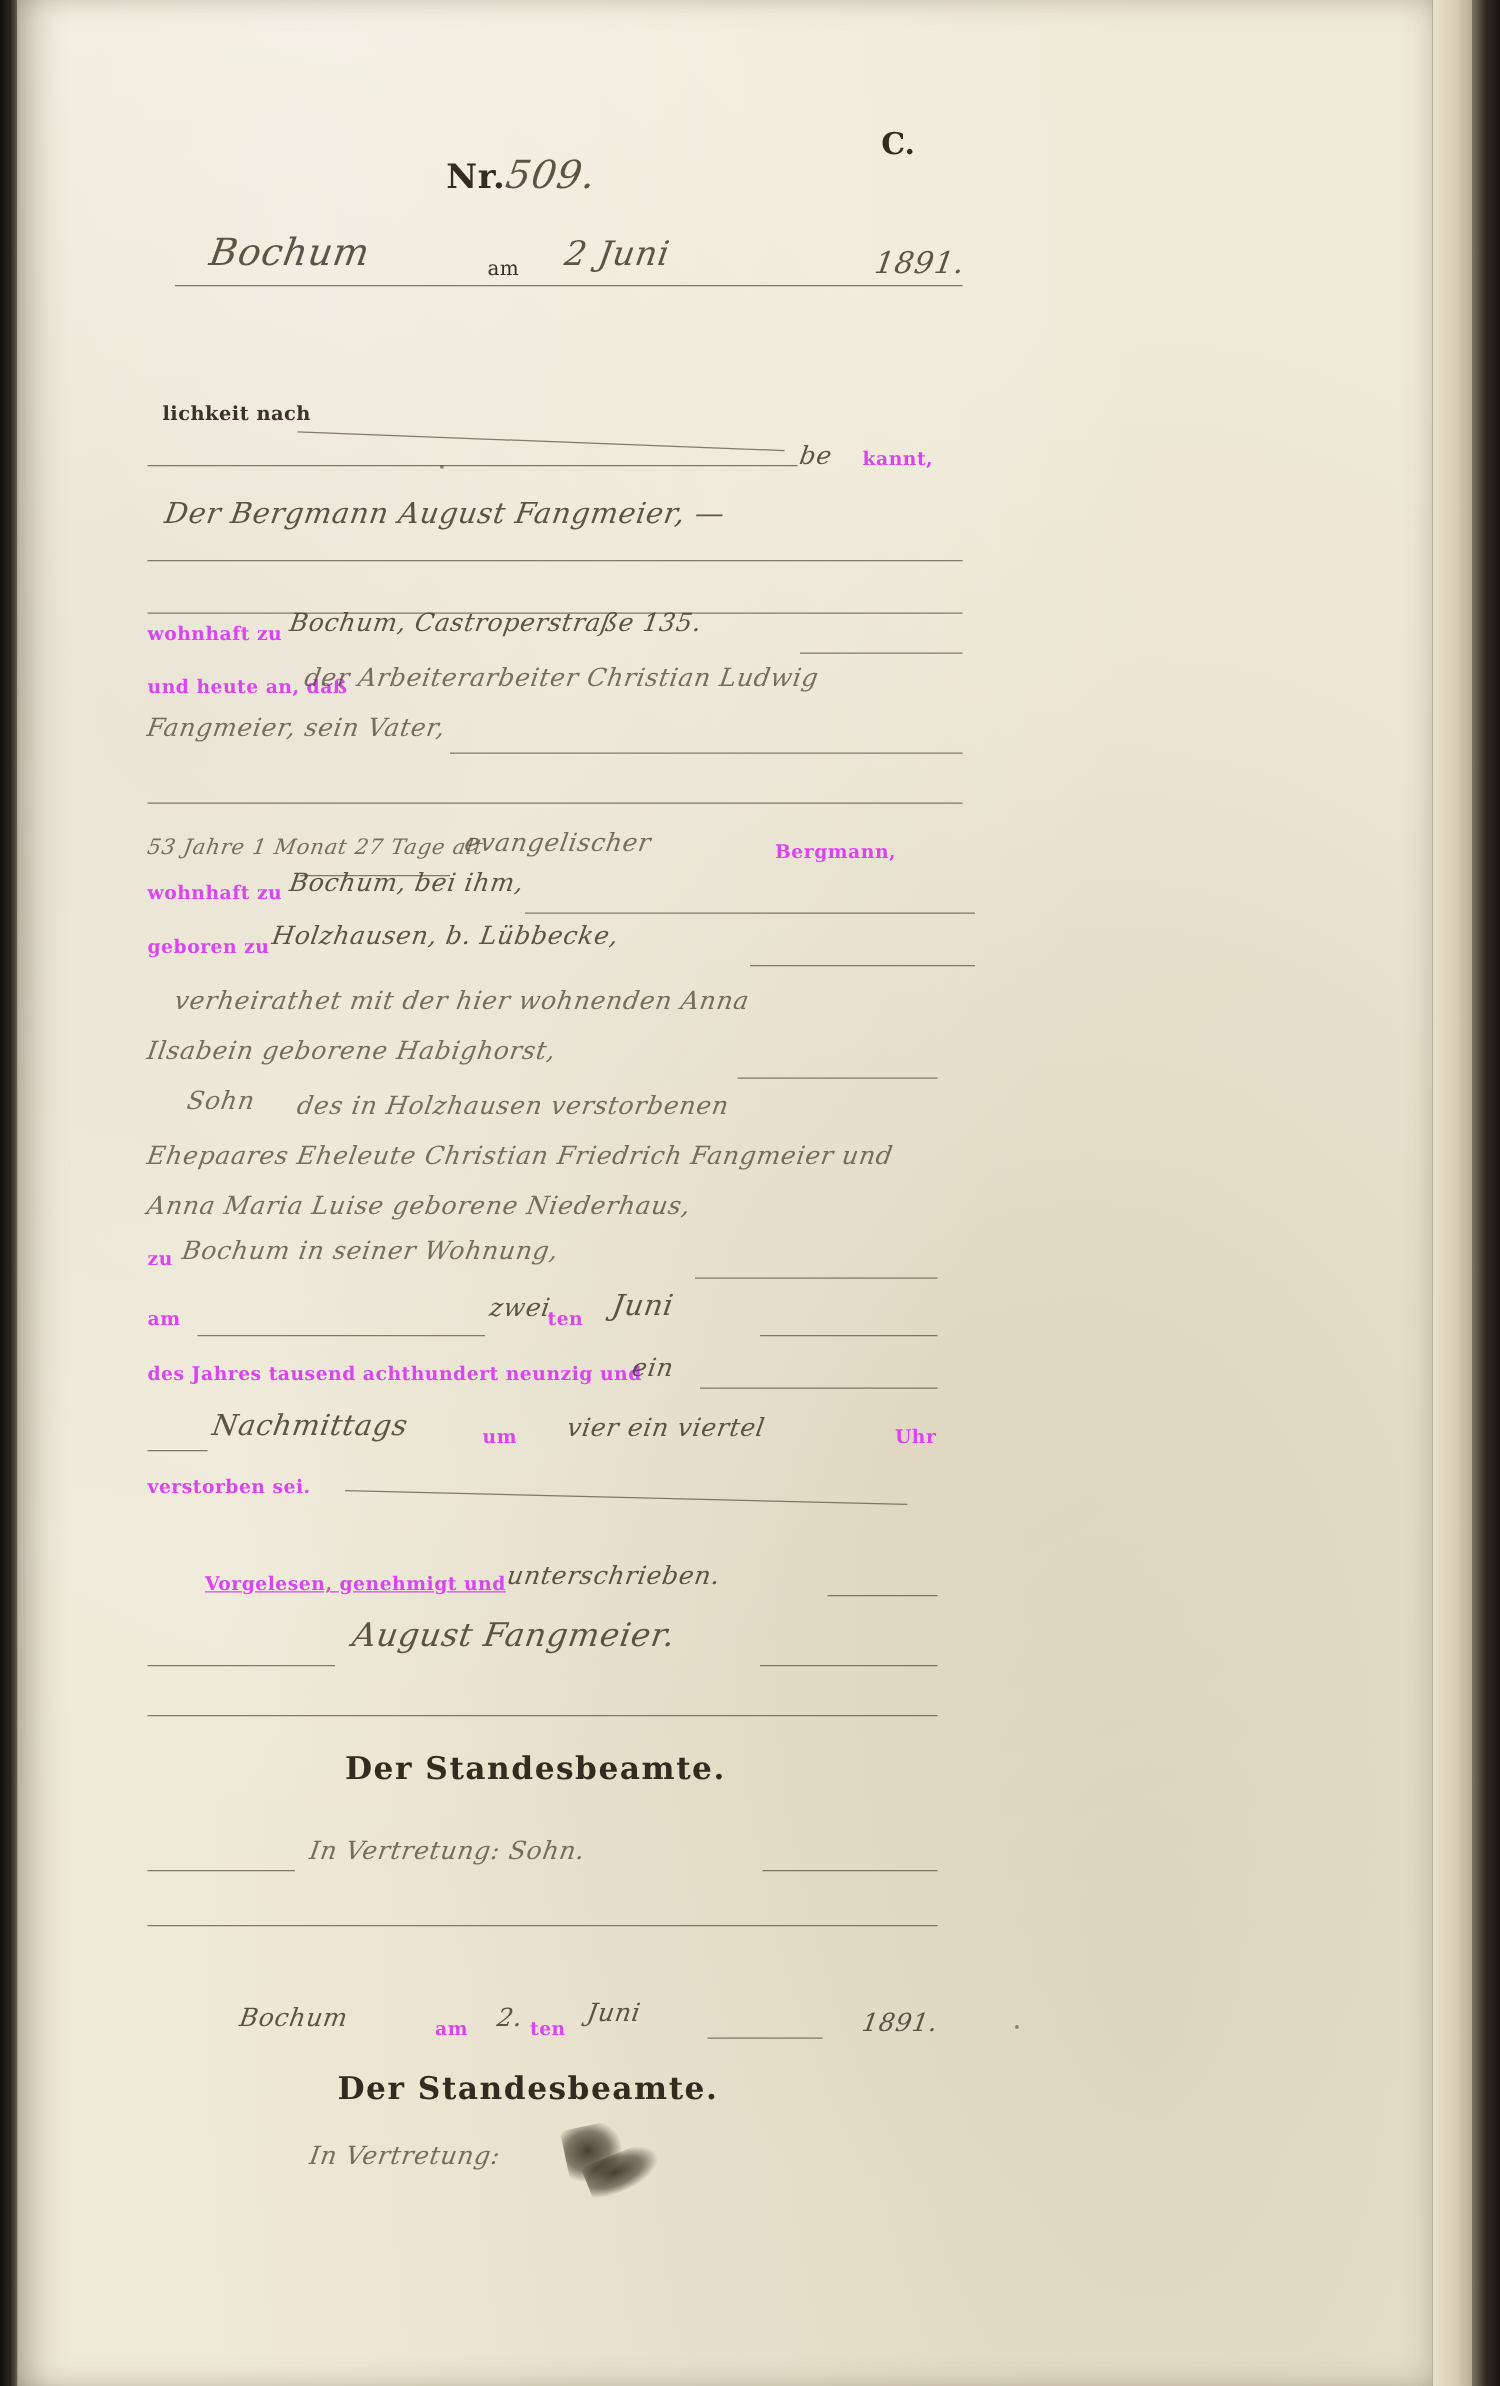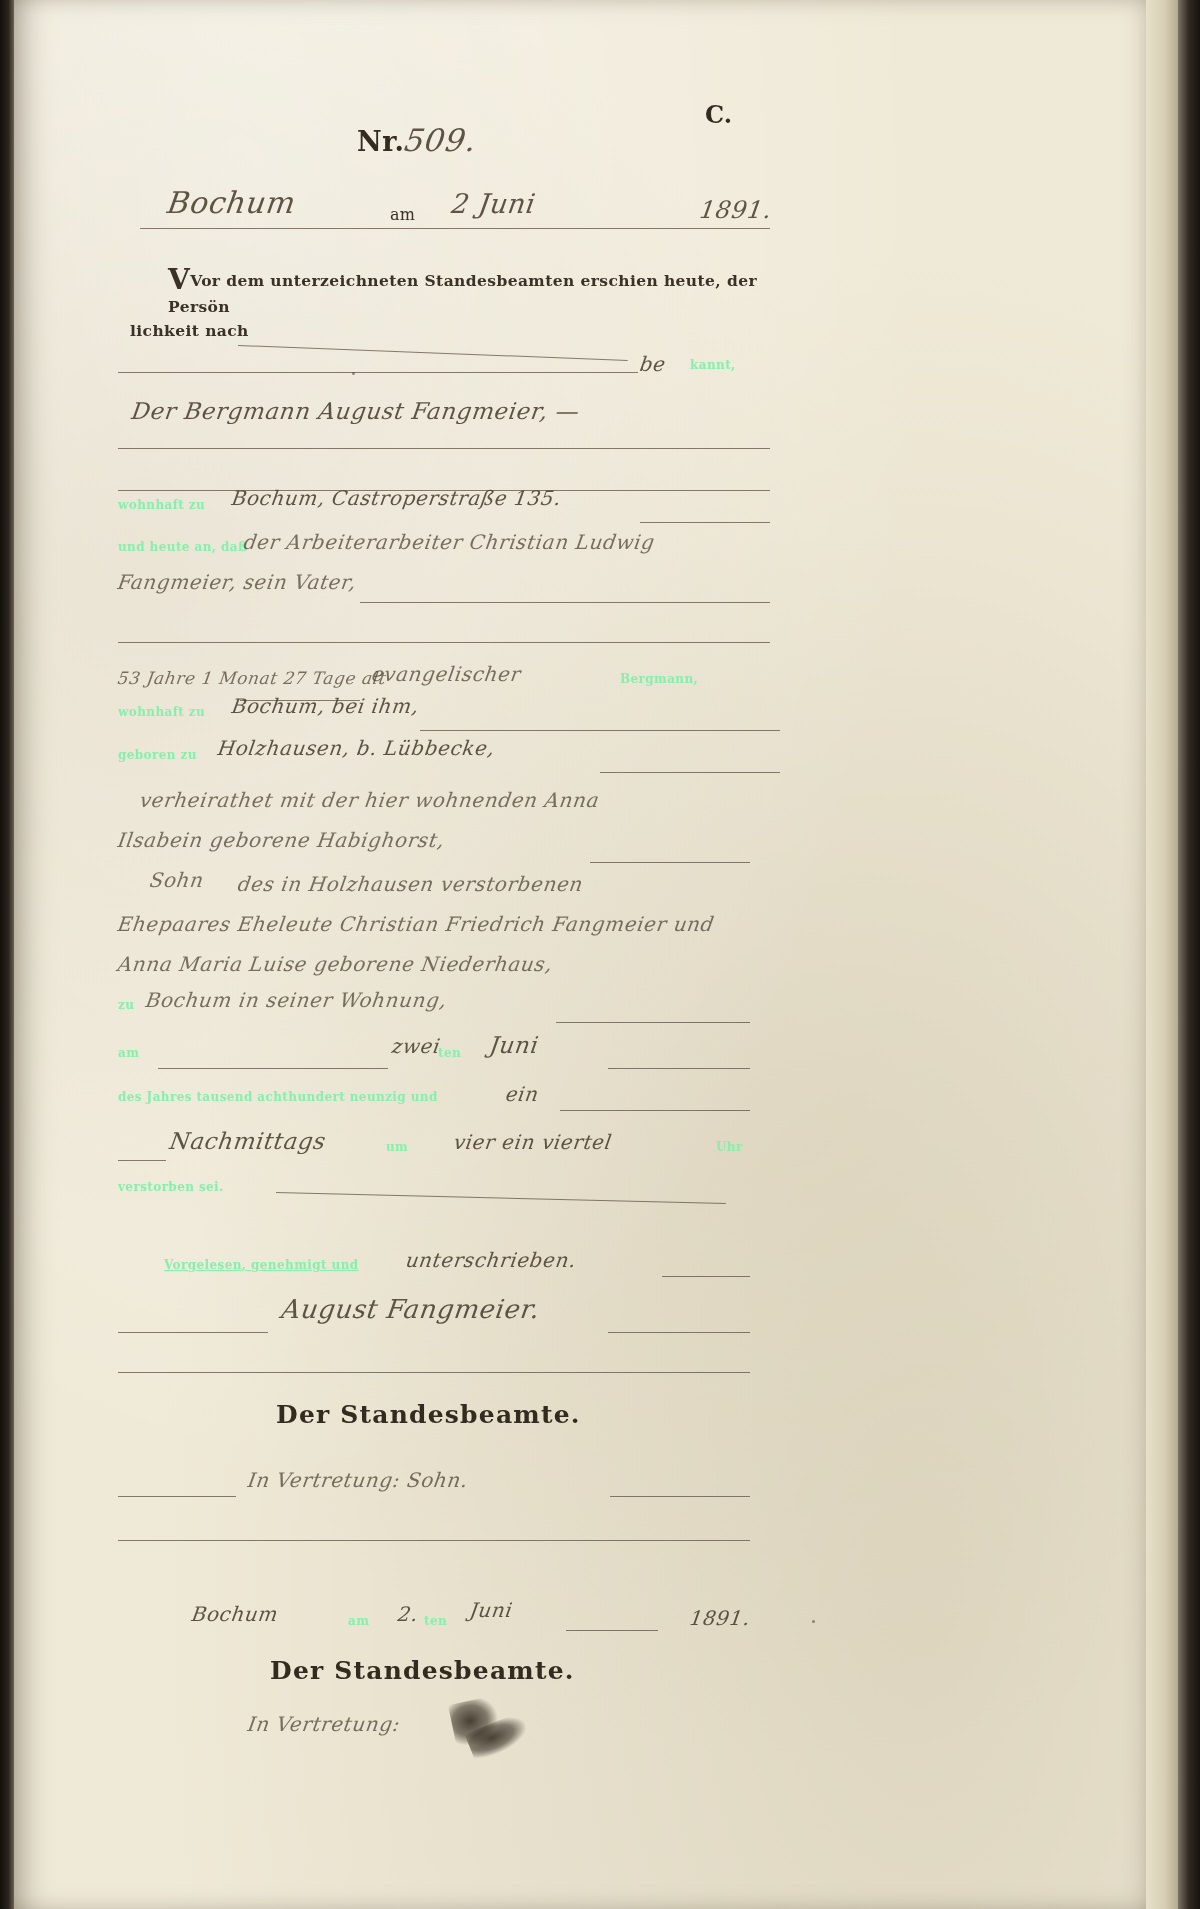--- a/index.html
+++ b/index.html
@@ -160,22 +160,22 @@
 
   .center-head {
     position: absolute;
     font-weight: 700;
     font-size: 25px;
     letter-spacing: 1.2px;
     color: #332a20;
   }
   .small-print {
     position: absolute;
-    font-size: 12px;
-    color: #86efac;
+    font-size: 15px;
+    color: #d946ef;
   }
 
   .sig-scribble {
     position: absolute;
     font-size: 26px;
   }
   .blot {
     position: absolute;
     width: 46px; height: 44px;
     background:
@@ -204,23 +204,20 @@
 
     <div class="nr-label" style="left:357px; top:126px;">Nr.</div>
     <div class="nr-value hand" style="left:405px; top:122px;">509.</div>
 
     <div class="place-big hand" style="left:168px; top:185px;">Bochum</div>
     <div class="mid-word printed" style="left:390px; top:205px;">am</div>
     <div class="date-hand hand" style="left:452px; top:188px;">2 Juni</div>
     <div class="year-hand hand" style="left:700px; top:196px;">1891.</div>
     <div class="rule" style="left:140px; top:228px; width:630px;"></div>
 
-    <div class="para printed" style="left:168px; top:268px; width:620px;">
-      <span class="big-initial fraktur">V</span><span class="fraktur">Vor dem unterzeichneten Standesbeamten erschien heute, der Persön­</span>
-    </div>
     <div class="para fraktur" style="left:118px; top:318px;margin-left:12px;">lichkeit nach</div>
 
     <div class="rule slant" style="left:238px; top:345px; width:390px; transform:rotate(2.2deg);"></div>
     <div class="rule" style="left:118px; top:372px; width:520px;"></div>
     <div class="hand-line sm hand" style="left:640px; top:352px;">be</div>
     <div class="small-print fraktur" style="left:690px; top:358px;">kannt,</div>
 
     <div class="hand-line hand" style="left:132px; top:398px;">Der Bergmann August Fangmeier, —</div>
     <div class="rule" style="left:118px; top:448px; width:652px;"></div>
     <div class="rule" style="left:118px; top:490px; width:652px;"></div>

